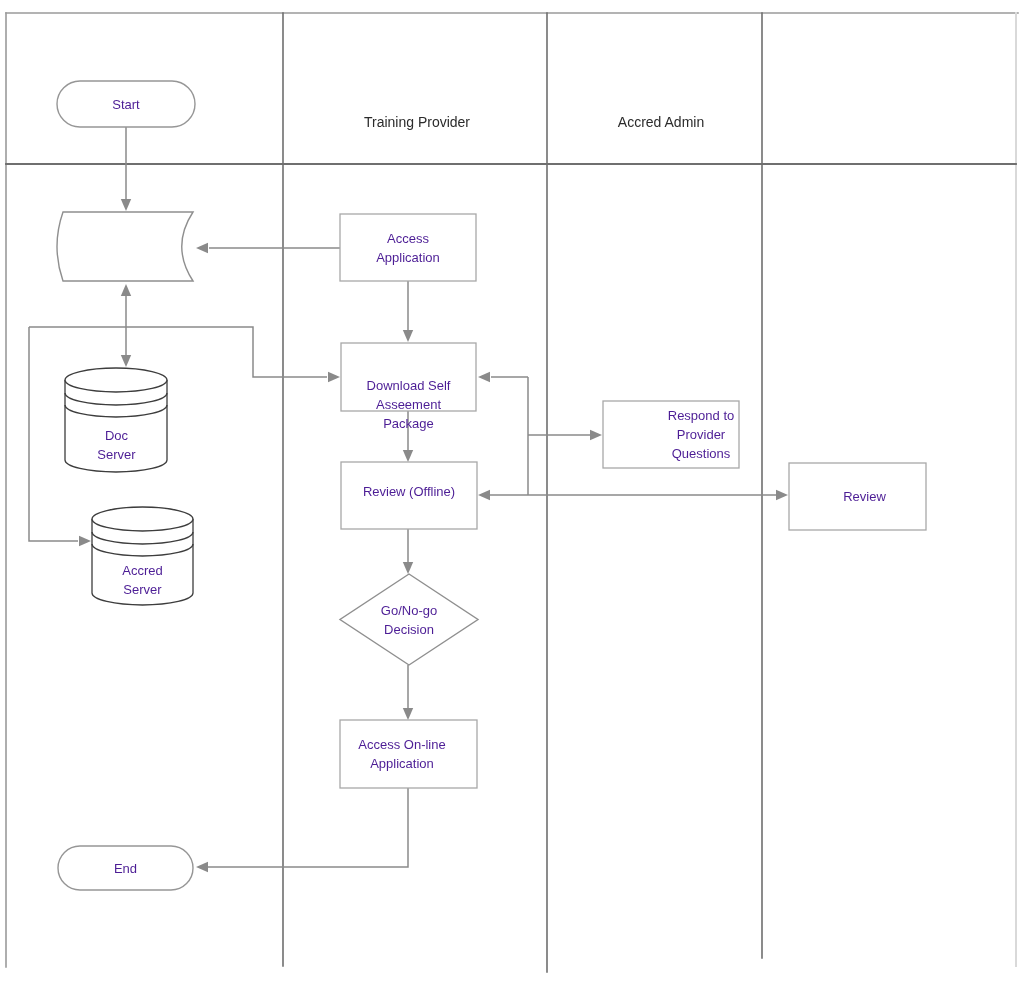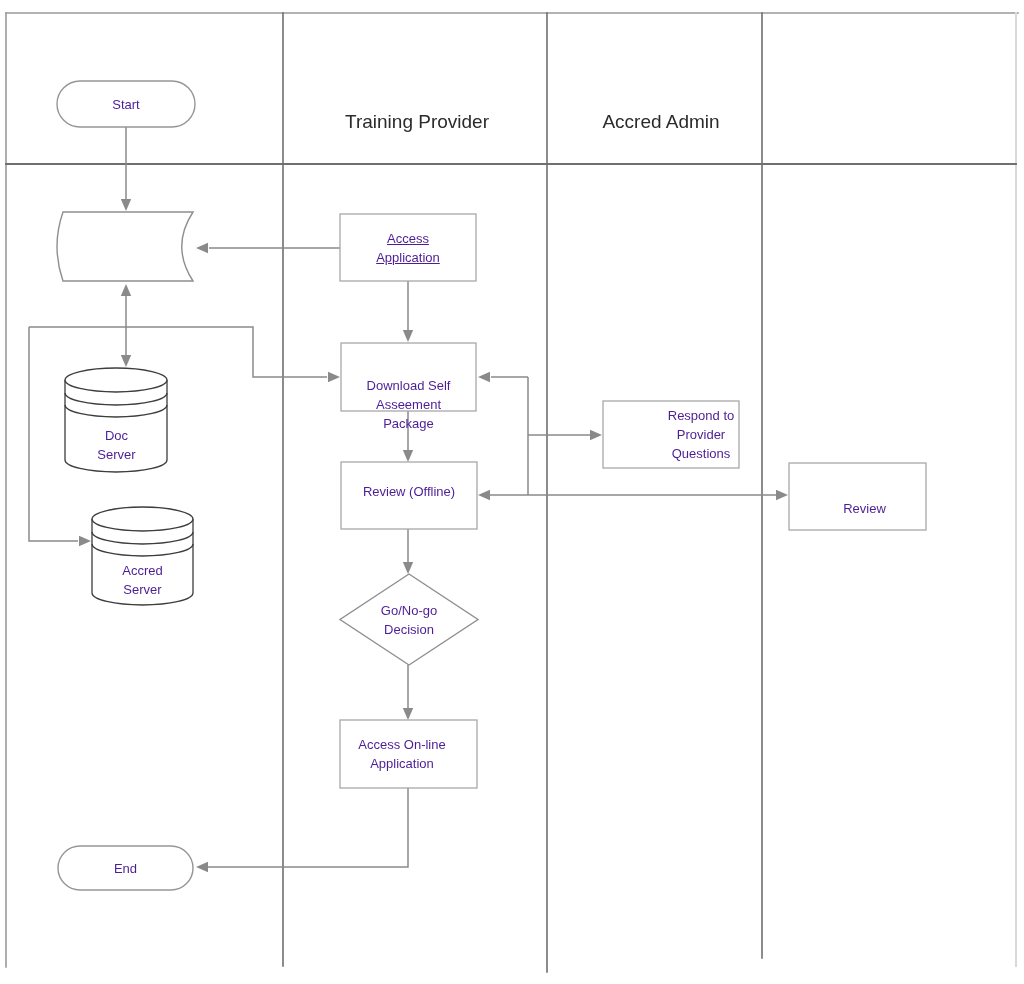--- a/index.html
+++ b/index.html
@@ -24,21 +24,21 @@
     line-height: 19px;
     pointer-events: none;
   }
   .lane-header {
     position: absolute;
     display: flex;
     align-items: center;
     justify-content: center;
     text-align: center;
     color: #2b2b2b;
-    font-size: 19px;
+    font-size: 14px;
     pointer-events: none;
   }
 </style>
 </head>
 <body>
 
 <div class="canvas">
 
   <svg width="1024" height="984" viewBox="0 0 1024 984">
 
@@ -134,33 +134,33 @@
       <ellipse cx="142.5" cy="519" rx="50.5" ry="12"></ellipse>
       <path d="M92 532 A50.5 12 0 0 0 193 532" fill="none"></path>
       <path d="M92 544 A50.5 12 0 0 0 193 544" fill="none"></path>
     </g>
   </svg>
 
   <div class="lane-header" style="left:337px; top:107px; width:160px; height:30px;">Training Provider</div>
   <div class="lane-header" style="left:581px; top:107px; width:160px; height:30px;">Accred Admin</div>
 
   <div class="label" style="left:57px; top:81px; width:138px; height:46px;">Start</div>
-  <div class="label" style="left:340px; top:214px; width:136px; height:67px;text-decoration:underline;">Access
+  <div class="label" style="left:340px; top:214px; width:136px; height:67px;">Access
 Application</div>
   <div class="label" style="left:341px; top:343px; width:135px; height:68px;margin-top:27px;">Download Self
 Asseement
 Package</div>
   <div class="label" style="left:66px; top:414px; width:101px; height:62px;">Doc
 Server</div>
   <div class="label" style="left:92px; top:549px; width:101px; height:62px;">Accred
 Server</div>
   <div class="label" style="left:603px; top:401px; width:136px; height:67px;margin-left:30px;">Respond to
 Provider
 Questions</div>
   <div class="label" style="left:341px; top:462px; width:136px; height:59px;">Review (Offline)</div>
-  <div class="label" style="left:789px; top:475px; width:151px; height:67px;">Review</div>
+  <div class="label" style="left:789px; top:463px; width:151px; height:67px;">Review</div>
   <div class="label" style="left:340px; top:574px; width:138px; height:91px;">Go/No-go
 Decision</div>
   <div class="label" style="left:340px; top:720px; width:124px; height:68px;">Access On-line
 Application</div>
   <div class="label" style="left:58px; top:846px; width:135px; height:44px;">End</div>
 
 </div>
 
 </body></html>

